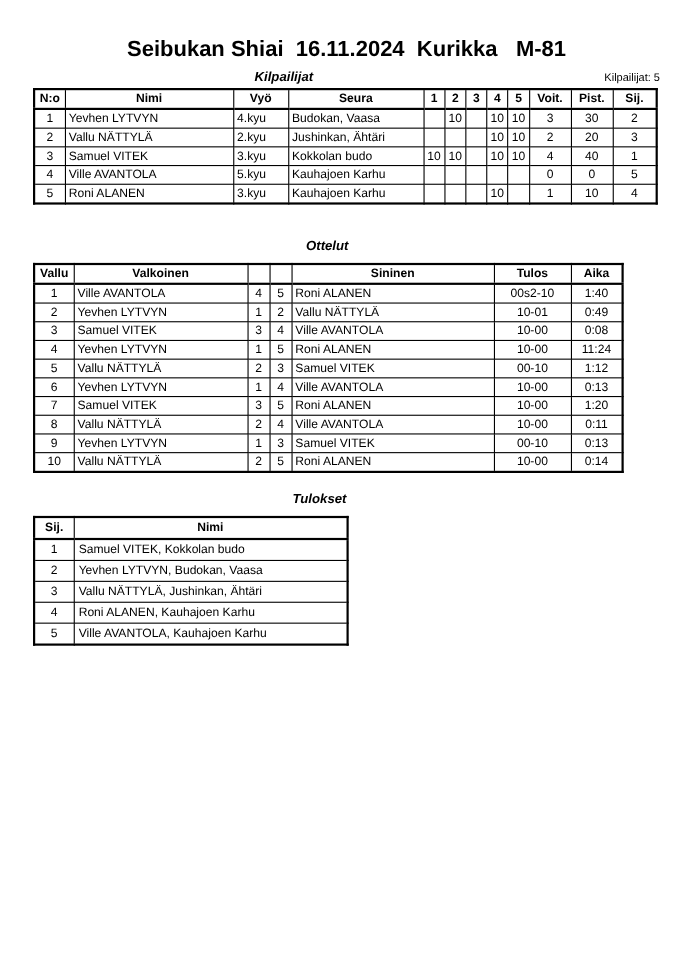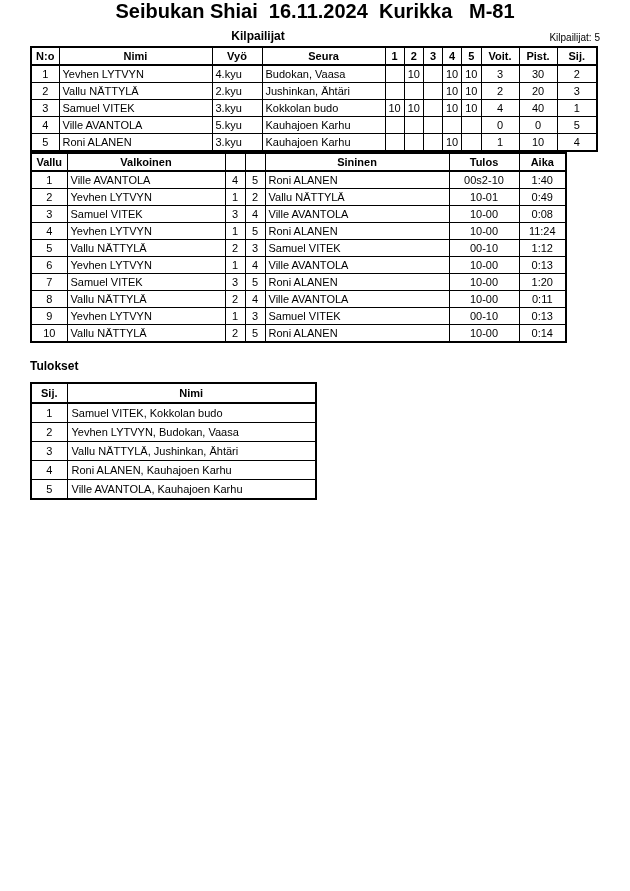--- a/index.html
+++ b/index.html
@@ -7,31 +7,32 @@
     position: relative;
     width: 630px;
     height: 891px;
     background: #ffffff;
     color: #000000;
     font-family: "Liberation Sans", sans-serif;
     overflow: hidden;
   }
   .doc-title {
     margin: 0;
+    padding-top: 34px;
     text-align: center;
     font-size: 20px;
     font-weight: bold;
     white-space: pre;
   }
   .head-row { position: relative; margin-top: 6px; height: 16px; }
-  .section-title { font-weight: bold; font-size: 12px; }
+  .section-title { font-weight: bold; font-size: 12px; font-style: italic; }
   .st-kilpailijat { position: absolute; left: 30px; width: 456px; text-align: center; }
   .count-label { position: absolute; right: 30px; top: 3px; font-size: 10px; font-weight: normal; }
   .st-ottelut  { margin: 30px 0 9px 30px; width: 535px; text-align: center; }
-  .st-tulokset { margin: 16px 0 9px 30px; width: 285px; text-align: left; }
+  .st-tulokset { margin: 16px 0 9px 30px; width: 285px; text-align: right; }
 
   table.tbl {
     border-collapse: collapse;
     table-layout: fixed;
     margin-left: 30px;
     font-size: 11px;
     color: #000;
   }
   table.tbl { border: 2px solid #000; }
   .tbl th, .tbl td {
@@ -163,20 +164,21 @@
           <td class="c"></td>
           <td class="c">10</td>
           <td class="c"></td>
           <td class="c">1</td>
           <td class="c">10</td>
           <td class="c">4</td>
         </tr>
       </tbody>
   </table>
 
+  <div class="section-title st-ottelut">Ottelut</div>
 
   <table class="tbl t-matches">
     <colgroup>
       <col style="width:36px">
         <col style="width:158px">
         <col style="width:20px">
         <col style="width:20px">
       <col style="width:184px">
         <col style="width:70px">
         <col style="width:47px">

